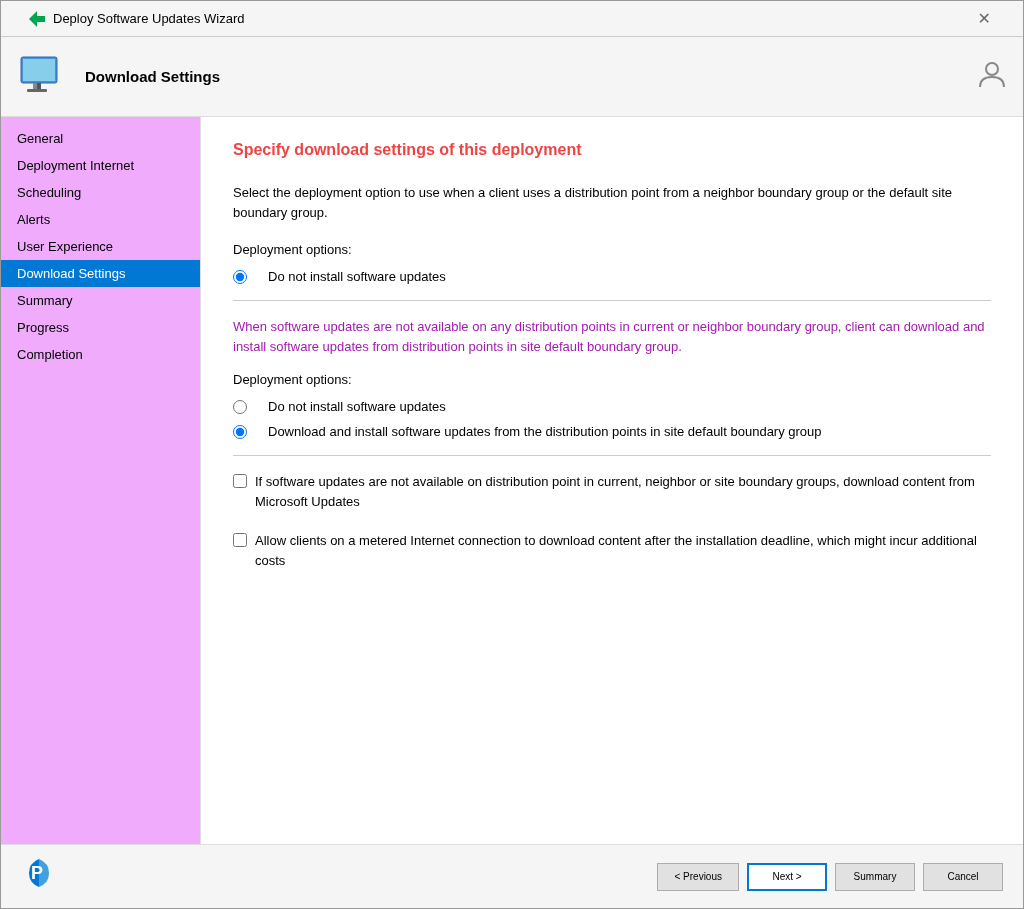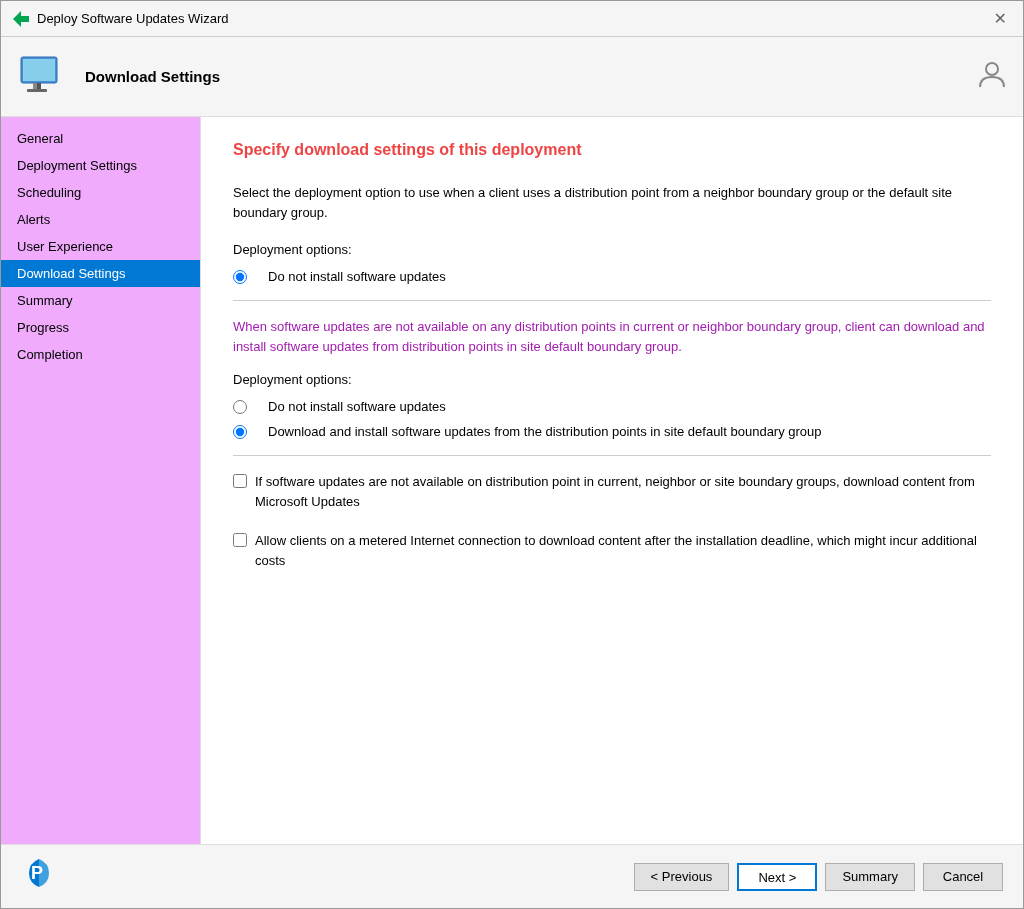--- a/index.html
+++ b/index.html
@@ -17,21 +17,21 @@
       height: 909px;
       background: #fff;
       border: 1px solid #999;
       box-shadow: 2px 2px 8px rgba(0,0,0,0.3);
       display: flex;
       flex-direction: column;
     }
     .title-bar {
       background: #f5f5f5;
       border-bottom: 1px solid #ccc;
-      padding: 8px 12px;
+      padding: 8px 28px;
       display: flex;
       align-items: center;
       justify-content: space-between;
       height: 36px;
     }
     .title-bar-left {
       display: flex;
       align-items: center;
       gap: 8px;
     }
@@ -188,21 +188,21 @@
 
     .footer-logo {
       margin-right: auto;
       font-size: 28px;
       font-weight: bold;
       color: #0078d4;
     }
 
     .btn {
       padding: 5px 16px;
-      font-size: 13px;
+      font-size: 10px;
       border: 1px solid #adadad;
       background: #e1e1e1;
       cursor: pointer;
       min-width: 80px;
       height: 28px;
     }
     .btn.primary {
       background: #fff;
       border: 2px solid #0078d4;
       color: #000;
@@ -247,21 +247,21 @@
         <circle cx="15" cy="10" r="6" fill="none" stroke="#888" stroke-width="2"></circle>
         <path d="M3 28 Q3 18 15 18 Q27 18 27 28" fill="none" stroke="#888" stroke-width="2"></path>
       </svg>
     </div>
   </div>
 
   <div class="content-area">
 
     <div class="sidebar">
       <div class="sidebar-item">General</div>
-      <div class="sidebar-item">Deployment Settings</div>
+      <div class="sidebar-item">Deployment Internet</div>
       <div class="sidebar-item">Scheduling</div>
       <div class="sidebar-item">Alerts</div>
       <div class="sidebar-item">User Experience</div>
       <div class="sidebar-item active">Download Settings</div>
       <div class="sidebar-item">Summary</div>
       <div class="sidebar-item">Progress</div>
       <div class="sidebar-item">Completion</div>
     </div>
 
     <div class="main-panel">

